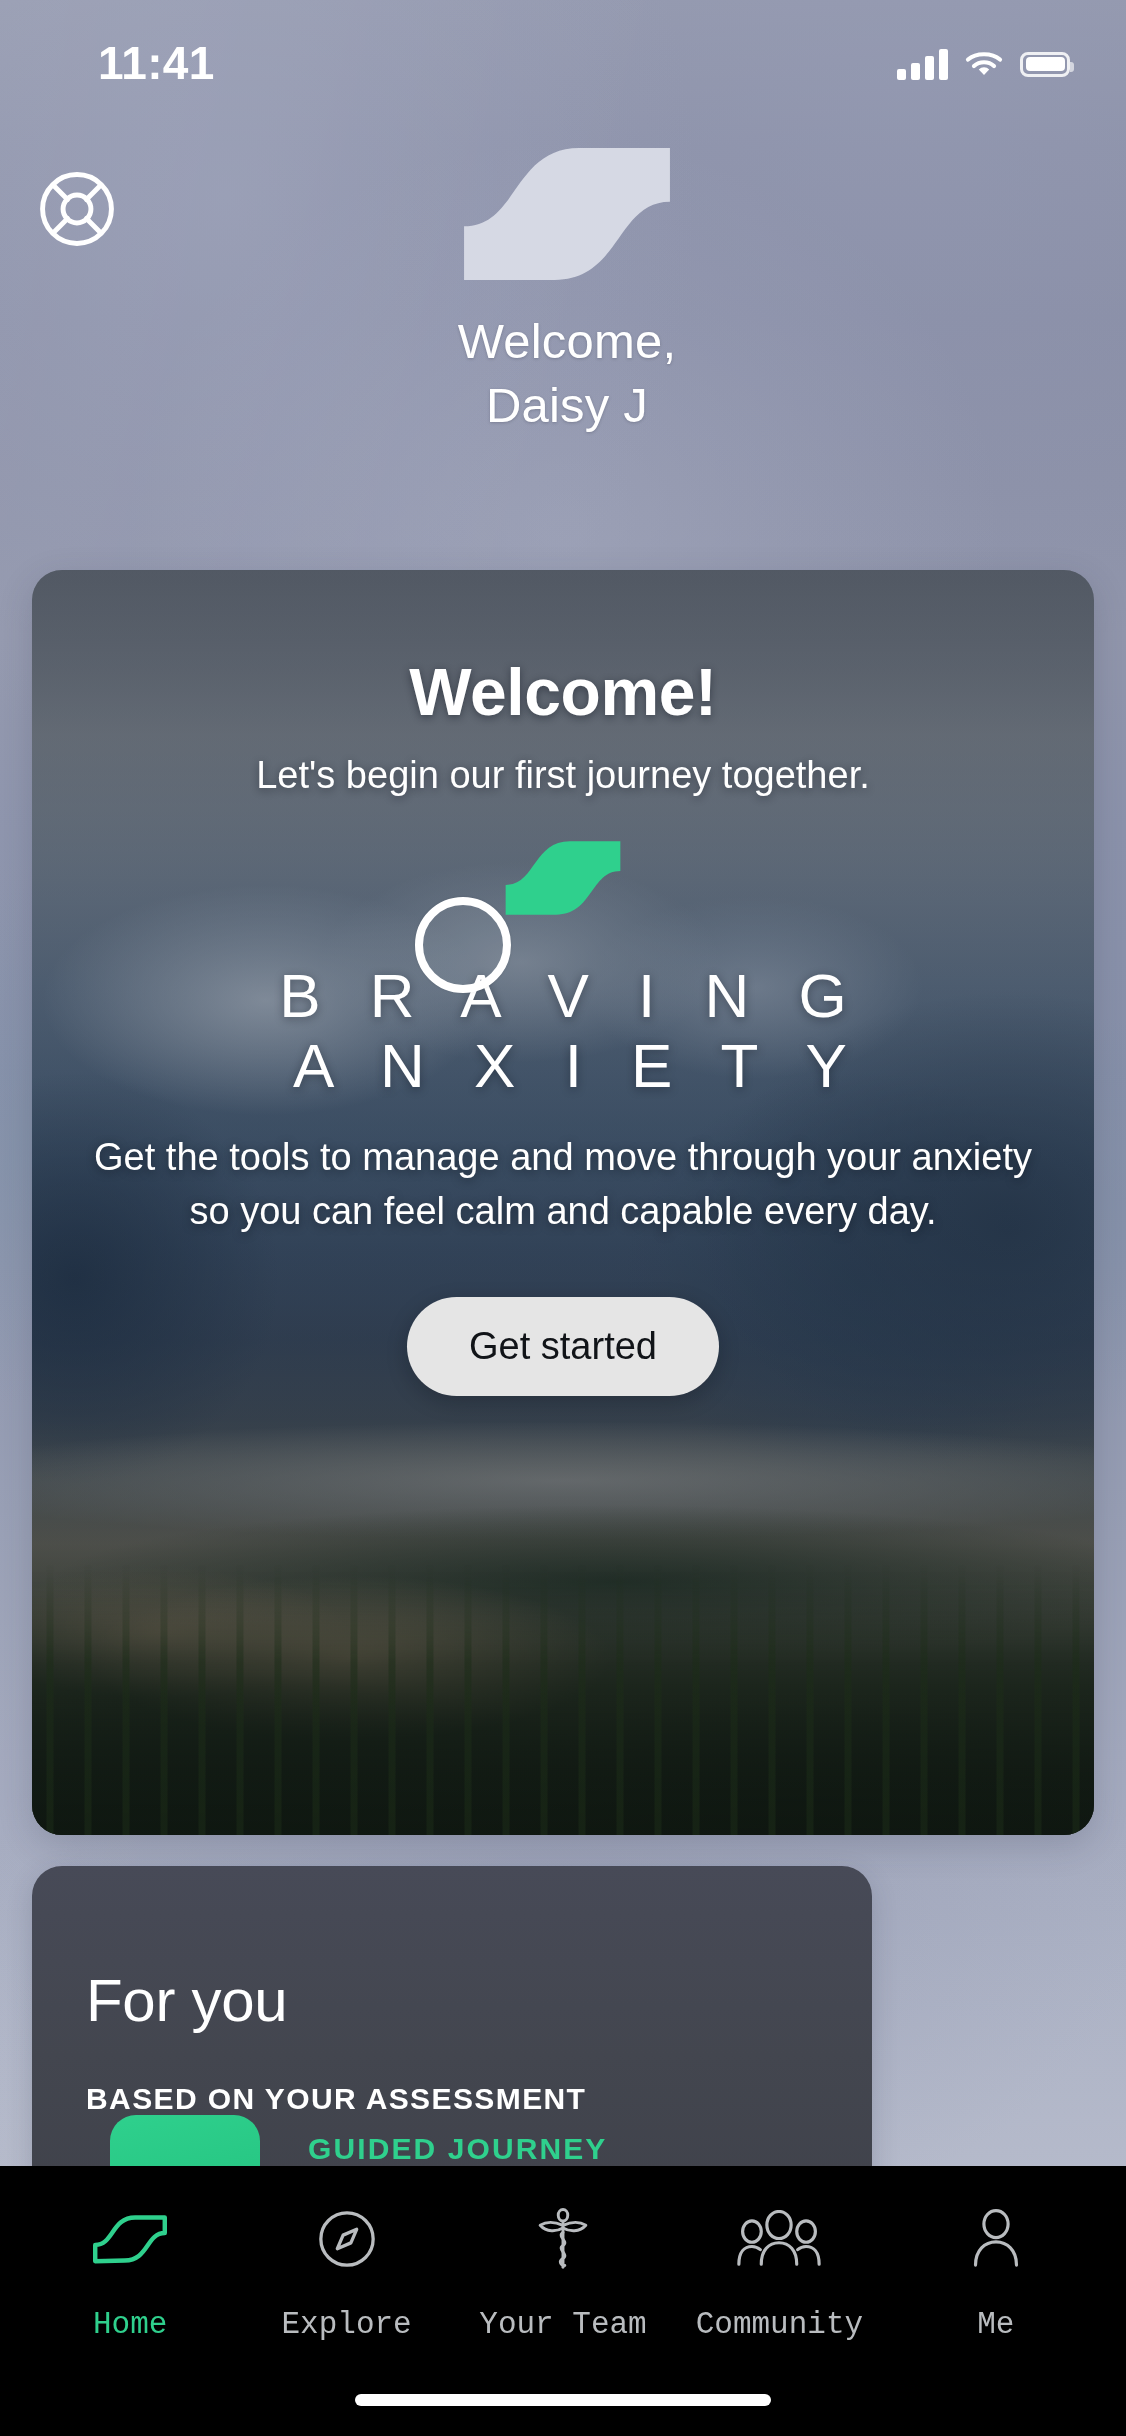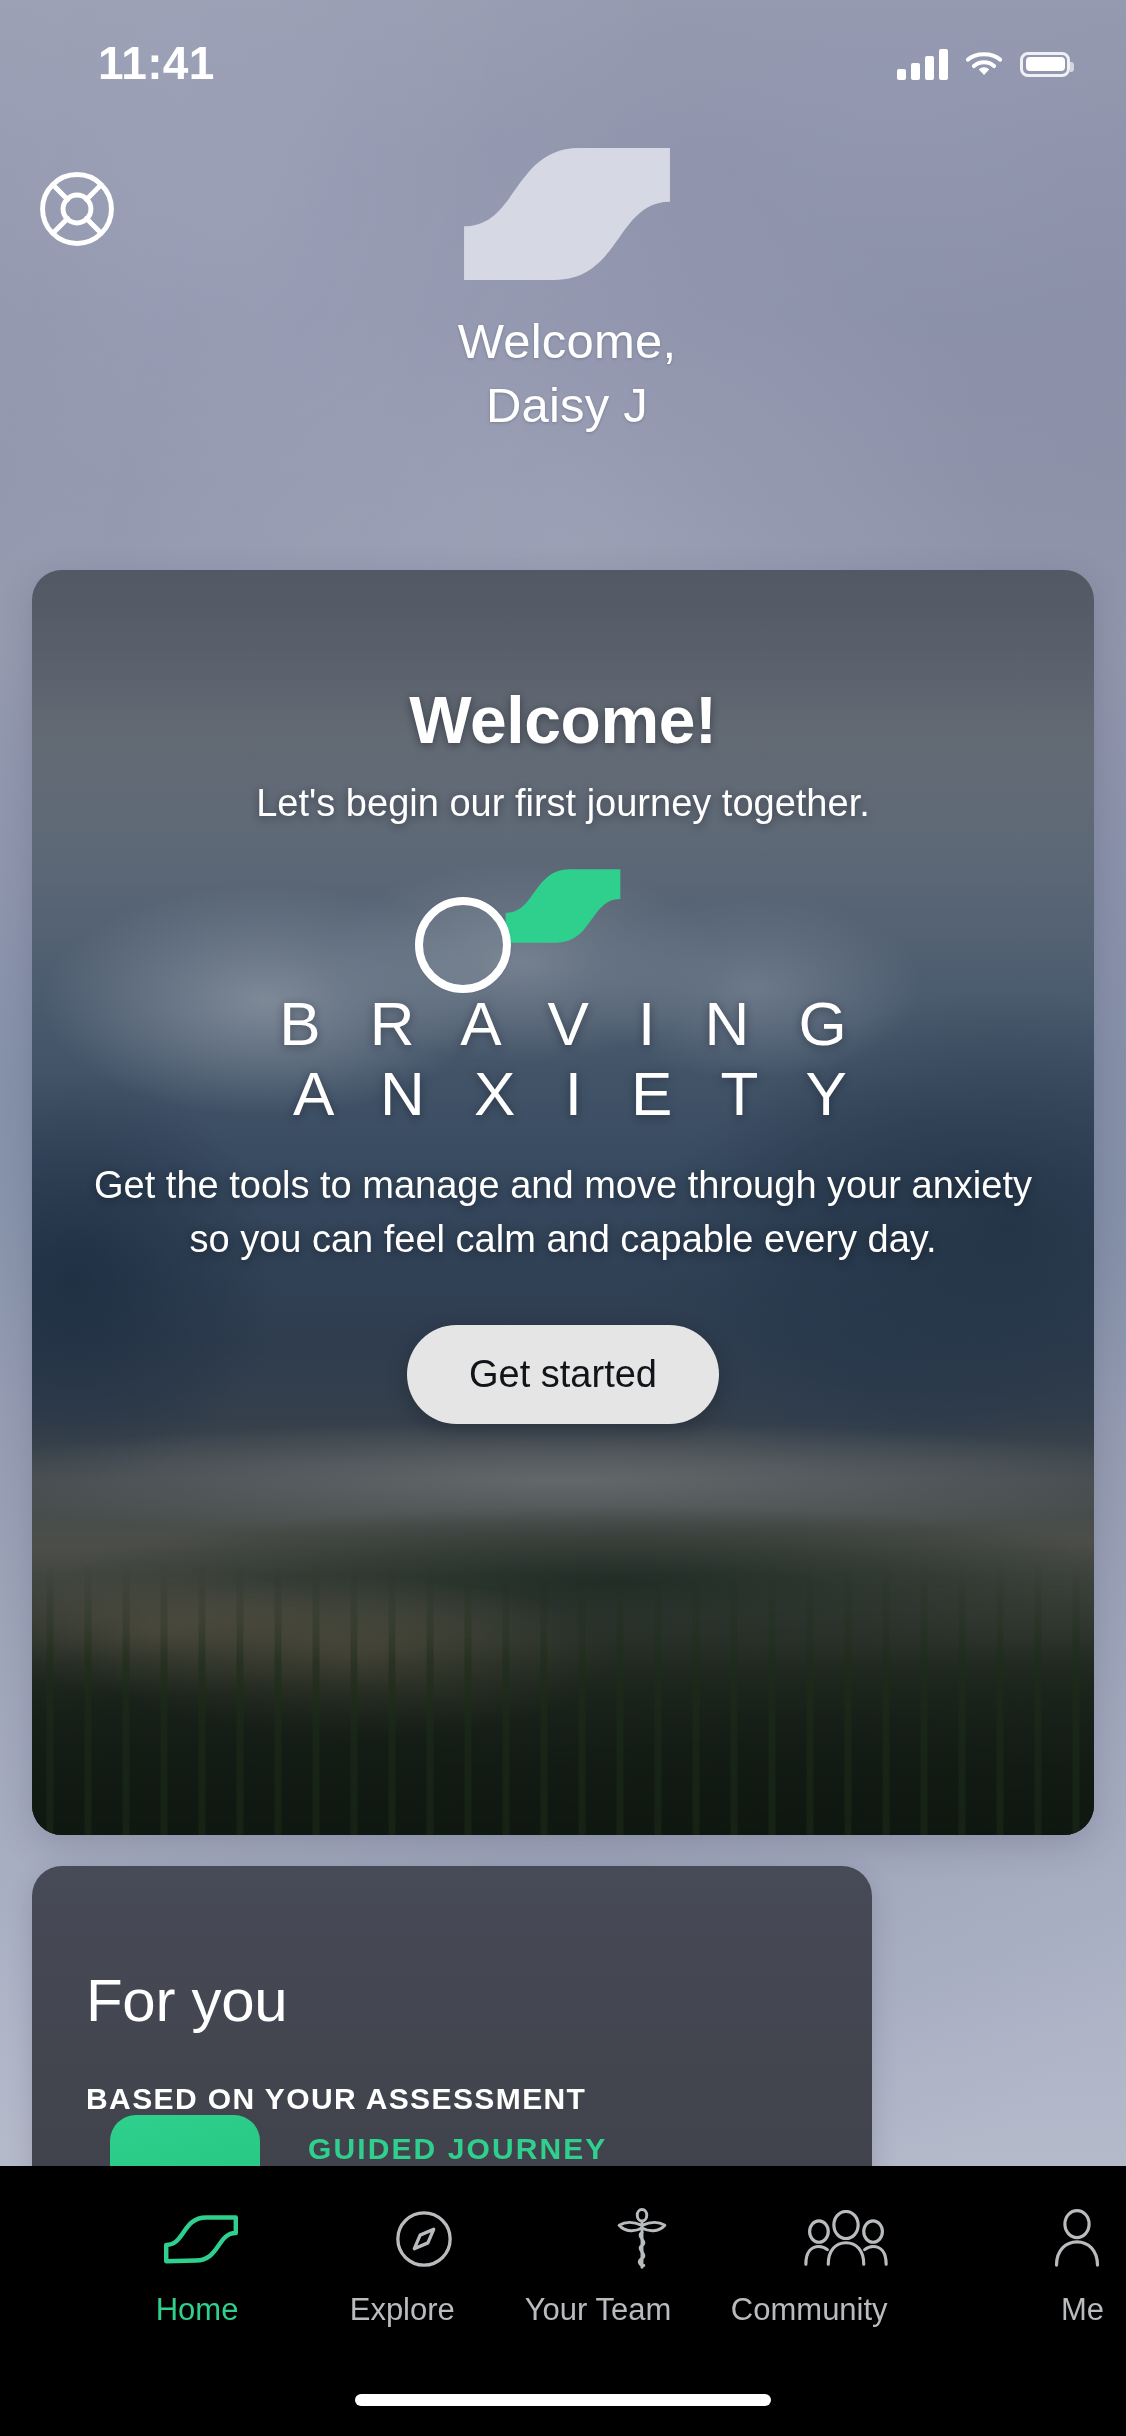--- a/index.html
+++ b/index.html
@@ -160,21 +160,21 @@
         rgba(28,44,24,.55) 15px, rgba(28,44,24,.55) 21px,
         rgba(22,34,20,0) 22px, rgba(22,34,20,0) 38px),
       linear-gradient(180deg, rgba(20,30,20,0) 0%, rgba(19,28,19,.55) 45%, rgba(14,22,15,.85) 100%);
     mask-image:linear-gradient(180deg, rgba(0,0,0,0) 0%, #000 36%, #000 100%);
     -webkit-mask-image:linear-gradient(180deg, rgba(0,0,0,0) 0%, #000 36%, #000 100%);
   }
 
   .hero-content {
     position:absolute; inset:0;
     display:flex; flex-direction:column; align-items:center;
-    padding-top:112px;
+    padding-top:84px;
   }
   .hero-welcome {
     color:#fff; font-size:66px; font-weight:700; letter-spacing:-.4px;
     text-shadow:0 2px 8px rgba(10,16,26,.45);
   }
   .hero-sub {
     color:#fff; font-size:38px; font-weight:400; margin-top:24px;
     text-shadow:0 2px 8px rgba(10,16,26,.45);
   }
   .hero-wave { margin-top:42px; width:118px; height:78px; }
@@ -242,23 +242,23 @@
 
   
   .tabbar {
     position:absolute; left:0; right:0; bottom:0; height:270px;
     background:#000; z-index:50;
     display:flex; align-items:flex-start; justify-content:space-between;
     padding:40px 22px 0 22px;
   }
   .tab {
     flex:1; display:flex; flex-direction:column;
-    align-items:flex-end; gap:20px;
+    align-items:center; gap:35px;
     background:none; border:none; cursor:pointer;
-    font-family:Liberation Sans, sans-serif;
+    font-family:Liberation Mono, monospace;
   }
   .tab-icon { height:66px; display:flex; align-items:center; justify-content:center; }
   .tab-label { font-size:31px; font-weight:400; color:#b9bcbf; }
   .tab.active .tab-label { color:#2fd08d; }
 
   .home-indicator {
     position:absolute; bottom:30px; left:50%; transform:translateX(-50%);
     width:416px; height:12px; background:#fff; border-radius:8px;
     z-index:55;
   }

